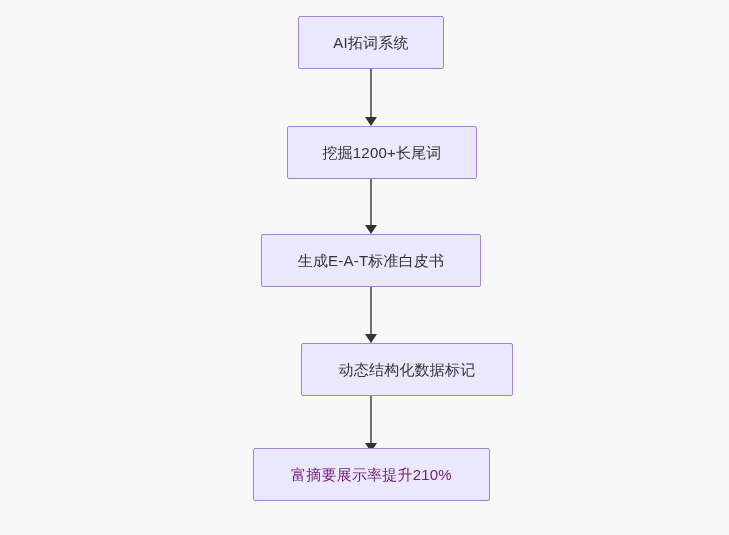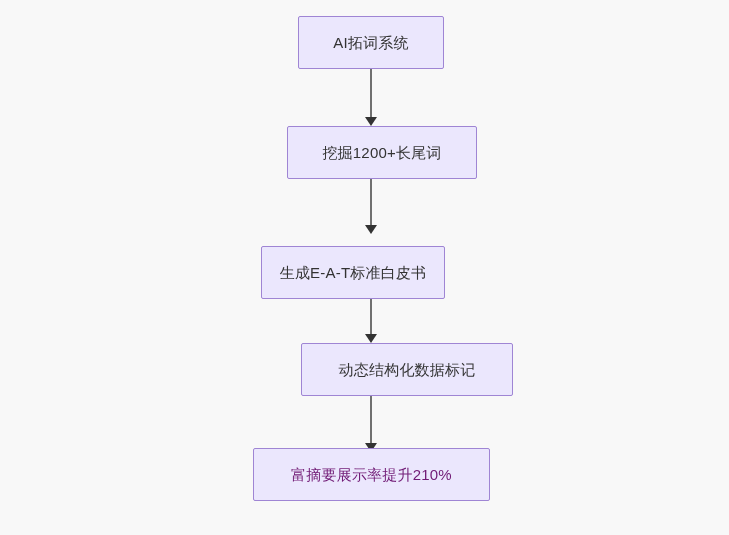--- a/index.html
+++ b/index.html
@@ -77,21 +77,21 @@
     </div>
 
   <div class="node" id="node-0" style="left: 298px; top: 16px; width: 146px; height: 53px; background: rgb(235, 231, 253); border-color: rgb(159, 133, 212); color: rgb(51, 51, 51);">
     <span class="node-label">AI拓词系统</span>
   </div>
 
   <div class="node" id="node-1" style="left: 276px; top: 126px; width: 190px; height: 53px; background: rgb(235, 231, 253); border-color: rgb(159, 133, 212); color: rgb(51, 51, 51); margin-left: 11px;">
     <span class="node-label">挖掘1200+长尾词</span>
   </div>
 
-  <div class="node" id="node-2" style="left: 261px; top: 246px; width: 184px; height: 53px; background: rgb(235, 231, 253); border-color: rgb(159, 133, 212); color: rgb(51, 51, 51);">
+  <div class="node" id="node-2" style="left: 261px; top: 234px; width: 220px; height: 53px; background: rgb(235, 231, 253); border-color: rgb(159, 133, 212); color: rgb(51, 51, 51);">
     <span class="node-label">生成E-A-T标准白皮书</span>
   </div>
 
   <div class="node" id="node-3" style="left: 265px; top: 343px; width: 212px; height: 53px; background: rgb(235, 231, 253); border-color: rgb(159, 133, 212); color: rgb(51, 51, 51); margin-left: 36px;">
     <span class="node-label">动态结构化数据标记</span>
   </div>
 
   <div class="node" id="node-4" style="left: 253px; top: 448px; width: 237px; height: 53px; background: rgb(235, 231, 253); border-color: rgb(159, 133, 212); color: #701a75;">
     <span class="node-label">富摘要展示率提升210%</span>
   </div>

